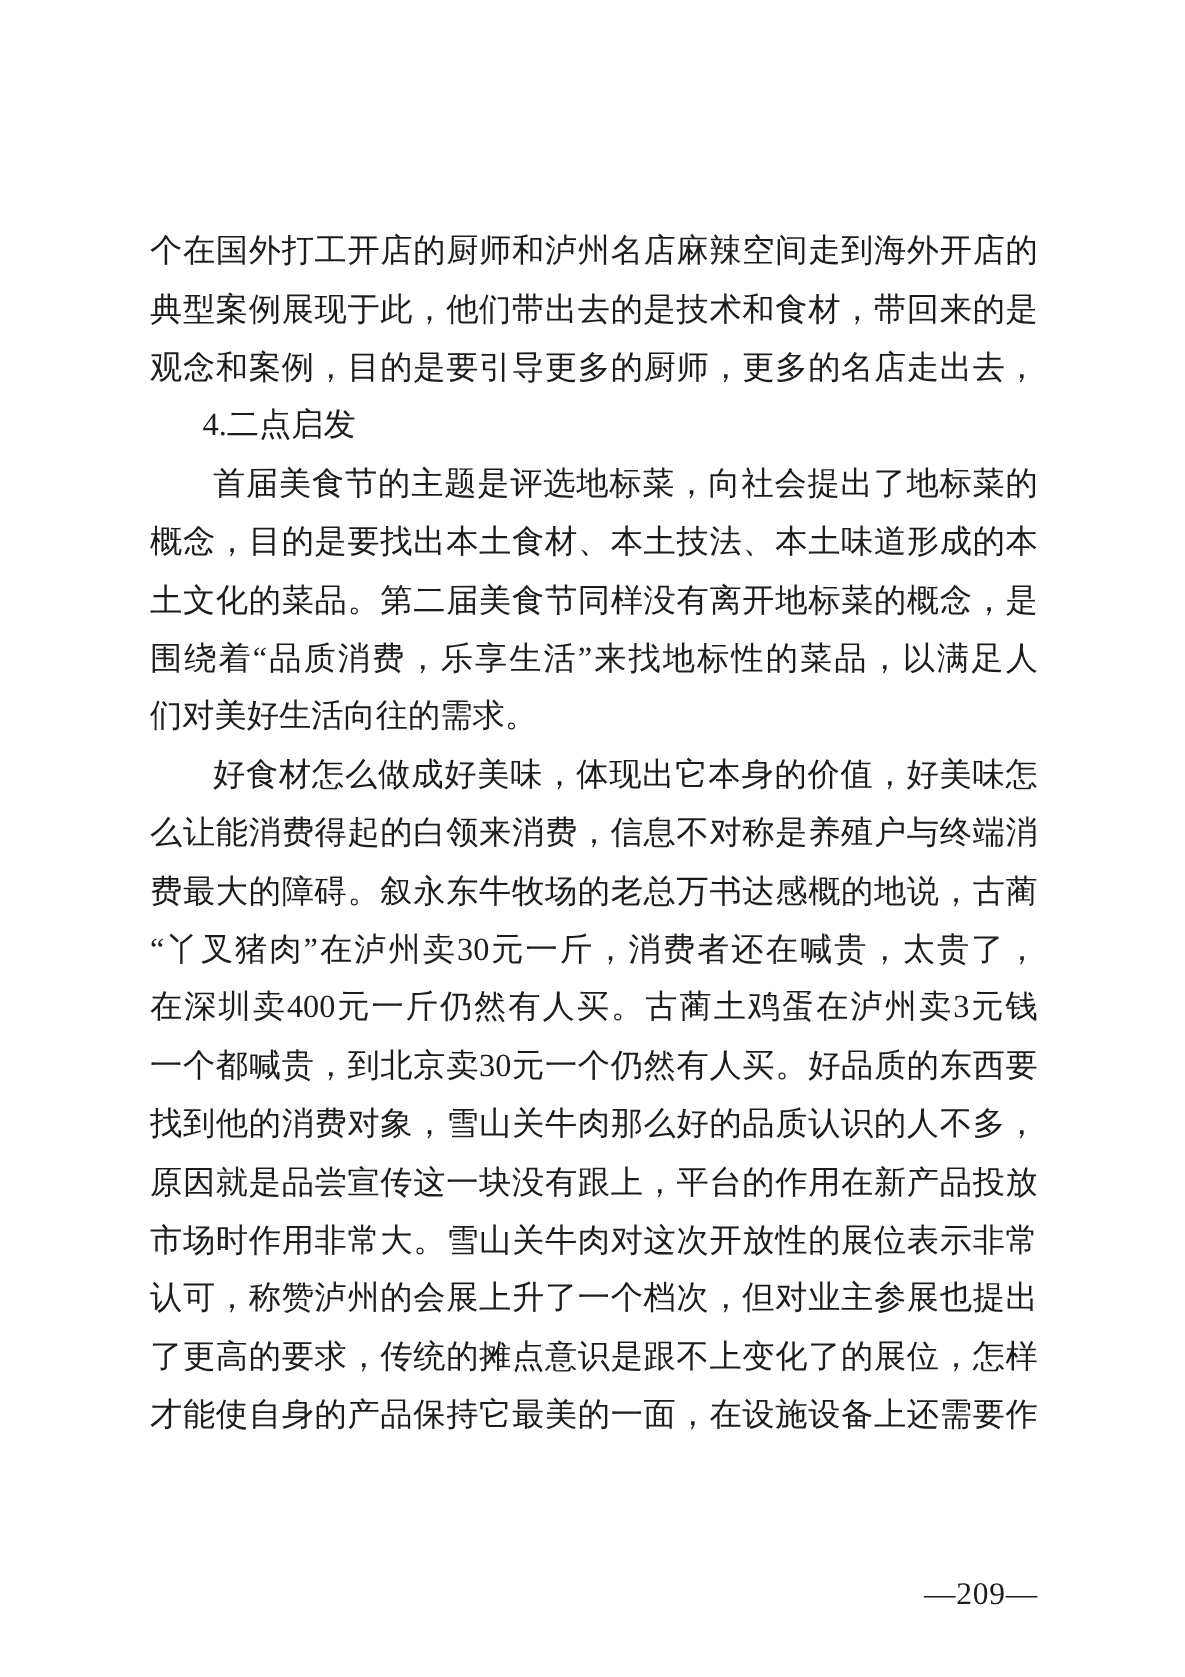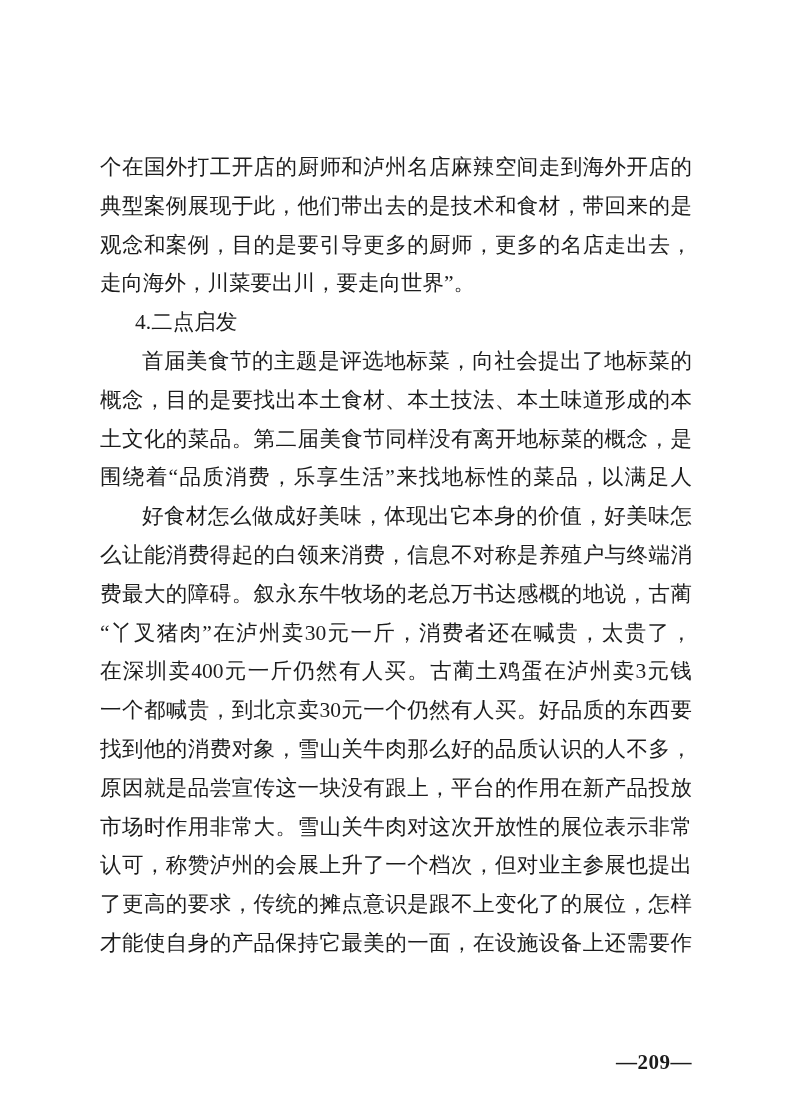--- a/index.html
+++ b/index.html
@@ -43,21 +43,20 @@
   .line.heading {
     padding-left: 35px;
   }
   .page-number {
     position: absolute;
     top: 1050px;
     right: 98px;
     font-size: 21px;
     letter-spacing: 0.5px;
     color: #1c1c1c;
-    font-weight: bold;
   }
 </style>
 </head>
 <body>
 
 <div class="page">
   <div class="text-block">
 
     <div class="line justify">
         <span>个</span>
@@ -139,21 +138,20 @@
         <span>更</span>
         <span>多</span>
         <span>的</span>
         <span>名</span>
         <span>店</span>
         <span>走</span>
         <span>出</span>
         <span>去</span>
         <span>，</span>
       </div>
-    <div class="line">走向海外，川菜要出川，要走向世界”。</div>
 
     <div class="line heading">4.二点启发</div>
 
     <div class="line justify indent">
         <span>首</span>
         <span>届</span>
         <span>美</span>
         <span>食</span>
         <span>节</span>
         <span>的</span>
@@ -257,20 +255,21 @@
         <span>性</span>
         <span>的</span>
         <span>菜</span>
         <span>品</span>
         <span>，</span>
         <span>以</span>
         <span>满</span>
         <span>足</span>
         <span>人</span>
       </div>
+    <div class="line">们对美好生活向往的需求。</div>
 
     <div class="line justify indent">
         <span>好</span>
         <span>食</span>
         <span>材</span>
         <span>怎</span>
         <span>么</span>
         <span>做</span>
         <span>成</span>
         <span>好</span>

